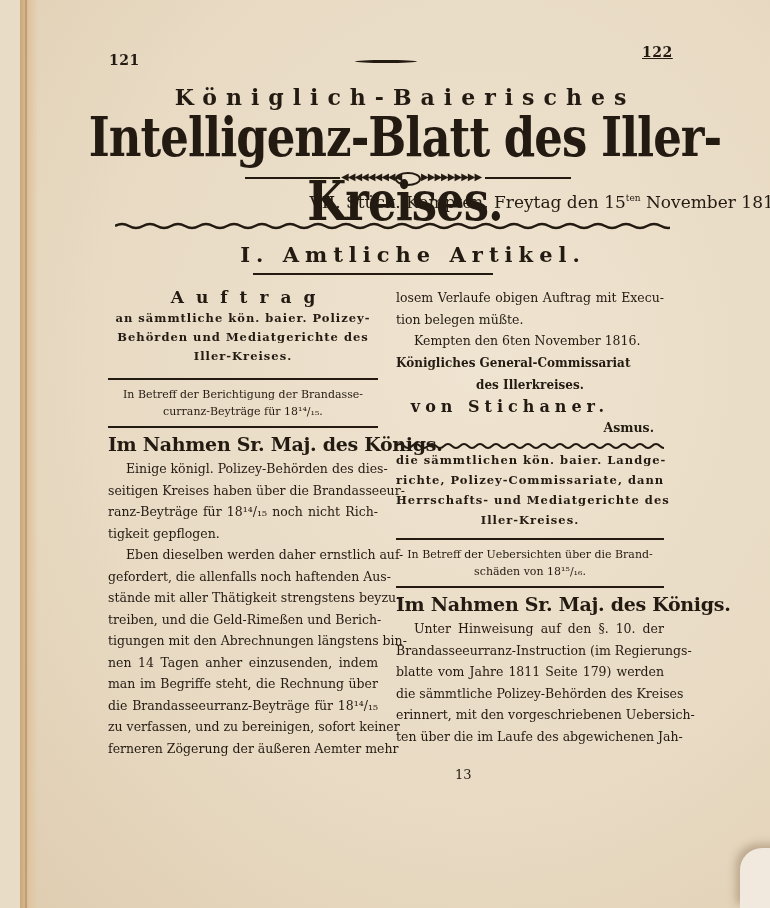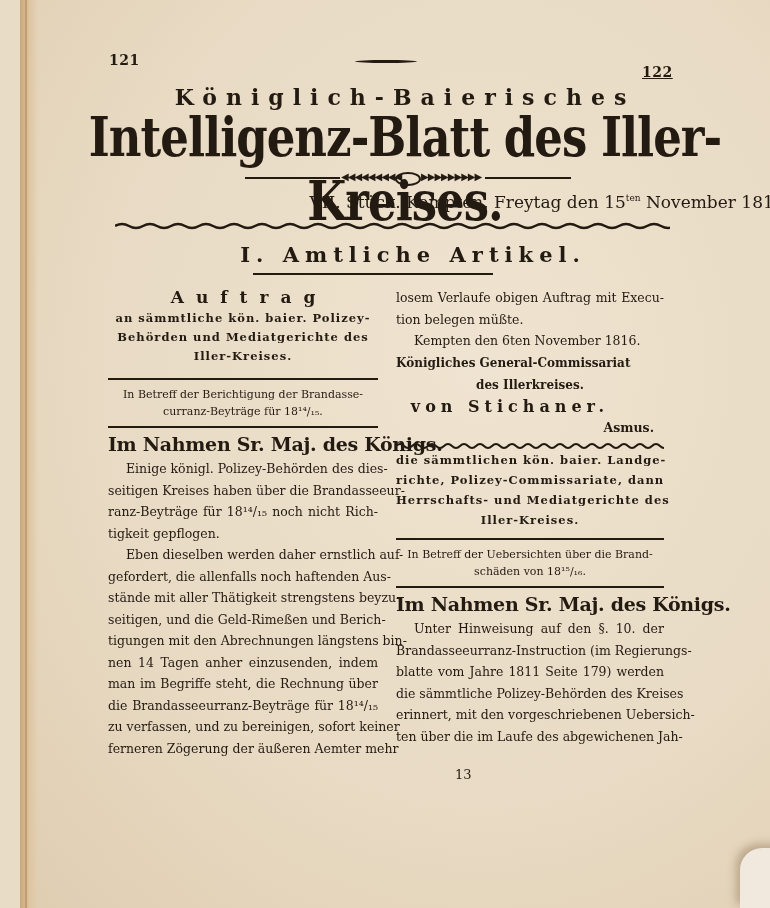--- a/index.html
+++ b/index.html
@@ -60,21 +60,21 @@
   </style>
 </head>
 <body>
 
 <div class="page">
   <div class="left-edge"></div>
   <div class="left-edge-line"></div>
   <div class="corner-fold"></div>
 
   <div class="abs page-num" style="left:89px; top:52px;">121</div>
-  <div class="abs page-num" style="left:622px; top:64px;text-decoration:underline;">122</div>
+  <div class="abs page-num" style="left:622px; top:44px;text-decoration:underline;">122</div>
   <div class="abs top-rule"></div>
 
   <div class="abs kicker">Königlich-Baierisches</div>
   <div class="abs masthead">Intelligenz-Blatt des Iller-Kreises.</div>
 
   <div class="abs ornament">
     <div class="line" style="left:0; width:95px;"></div>
     <div class="arrows" style="left:96px;">◀◀◀◀◀◀◀◀◀</div>
     <div class="center"></div>
     <div class="arrows" style="left:176px;">▶▶▶▶▶▶▶▶▶</div>
@@ -109,21 +109,21 @@
     <div>
       <span class="line indent">Einige königl. Polizey-Behörden des dies-</span>
       <span class="line">seitigen Kreises haben über die Brandasseeur-</span>
       <span class="line">ranz-Beyträge für 18¹⁴/₁₅ noch nicht Rich-</span>
       <span class="line last">tigkeit gepflogen.</span>
     </div>
     <div>
       <span class="line indent">Eben dieselben werden daher ernstlich auf-</span>
       <span class="line">gefordert, die allenfalls noch haftenden Aus-</span>
       <span class="line">stände mit aller Thätigkeit strengstens beyzu-</span>
-      <span class="line">seitigen, und die Geld-Rimeßen und Berich-</span>
+      <span class="line">treiben, und die Geld-Rimeßen und Berich-</span>
       <span class="line">tigungen mit den Abrechnungen längstens bin-</span>
       <span class="line">nen 14 Tagen anher einzusenden, indem</span>
       <span class="line">man im Begriffe steht, die Rechnung über</span>
       <span class="line">die Brandasseeurranz-Beyträge für 18¹⁴/₁₅</span>
       <span class="line">zu verfassen, und zu bereinigen, sofort keiner</span>
       <span class="line">ferneren Zögerung der äußeren Aemter mehr</span>
     </div>
   </div>
 
   <div class="col col-right">

